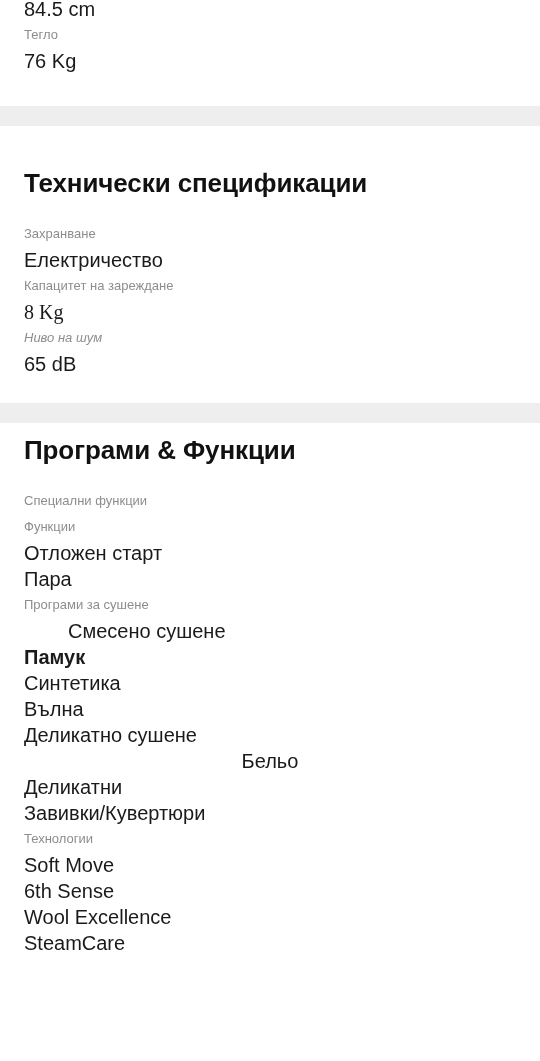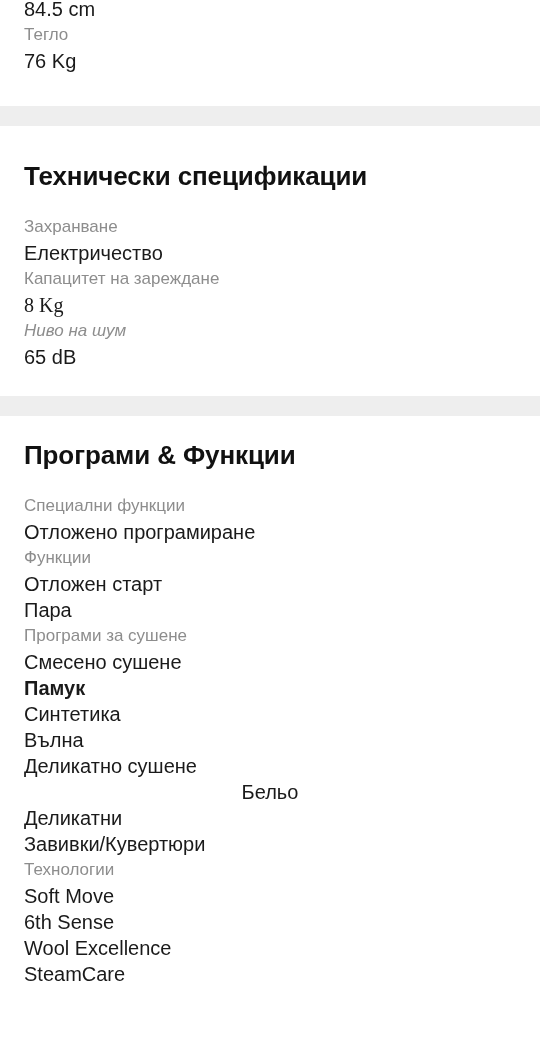--- a/index.html
+++ b/index.html
@@ -33,21 +33,21 @@
   .section-title {
     font-size: 26px;
     font-weight: bold;
     color: #111111;
     letter-spacing: -0.1px;
     margin: 0;
     padding: 0;
     line-height: 30px;
   }
   .spec-label {
-    font-size: 17px;
+    font-size: 13px;
     color: #8d8d8d;
     line-height: 26px;
     white-space: nowrap;
   }
   .spec-value {
     font-size: 20px;
     color: #1a1a1a;
     line-height: 26px;
     white-space: nowrap;
   }
@@ -59,32 +59,32 @@
   }
   #clipped-value {
     display: block;
     margin-top: -4px;
   }
   
   .section-body {
     padding-bottom: 0;
   }
   #section-technical {
-    padding-top: 10px;
+    padding-top: 17px;
     border-radius: 12px;
   }
   #section-technical .section-title {
     padding-top: 25px;
   }
   #section-technical .section-body {
     padding-top: 23px;
     padding-bottom: 26px;
   }
   #section-programs .section-title {
-    padding-top: 24px;
+    padding-top: 12px;
   }
   #section-programs .section-body {
     padding-top: 23px;
   }
   .group { display: block; }
 </style>
 </head>
 <body>
 
 <div class="page">
@@ -124,32 +124,31 @@
   </div>
 
   <div class="band"></div>
 
   <div class="section" id="section-programs">
     <h2 class="section-title">Програми &amp; Функции</h2>
     <div class="section-body">
 
       <div class="group">
         <span class="spec-label" style="display: block;">Специални функции</span>
-        <span class="spec-value" style="display: block;">Отложено програмиране</span>
       </div>
 
       <div class="group">
         <span class="spec-label" style="display: block;">Функции</span>
         <span class="spec-value" style="display: block;">Отложен старт</span>
         <span class="spec-value" style="display: block;">Пара</span>
       </div>
 
       <div class="group">
         <span class="spec-label" style="display: block;">Програми за сушене</span>
-        <span class="spec-value" style="display: block;">Смесено сушене</span>
+        <span class="spec-value" style="display: block; margin-left: 44px;">Смесено сушене</span>
         <span class="spec-value" style="display: block; font-weight: bold;">Памук</span>
         <span class="spec-value" style="display: block;">Синтетика</span>
         <span class="spec-value" style="display: block;">Вълна</span>
         <span class="spec-value" style="display: block;">Деликатно сушене</span>
         <span class="spec-value" style="display: block; text-align: center;">Бельо</span>
         <span class="spec-value" style="display: block;">Деликатни</span>
         <span class="spec-value" style="display: block;">Завивки/Кувертюри</span>
       </div>
 
       <div class="group">

